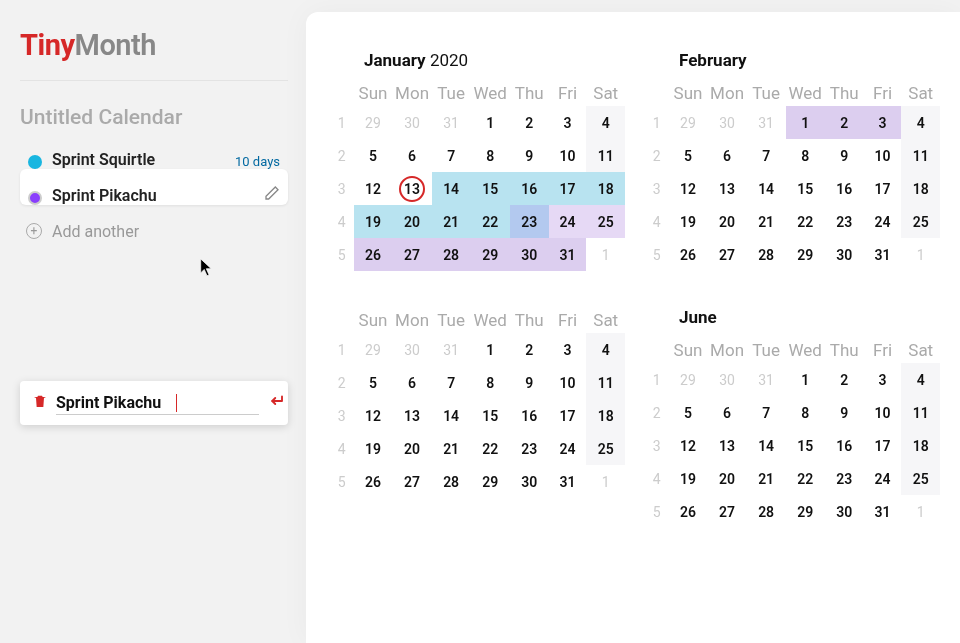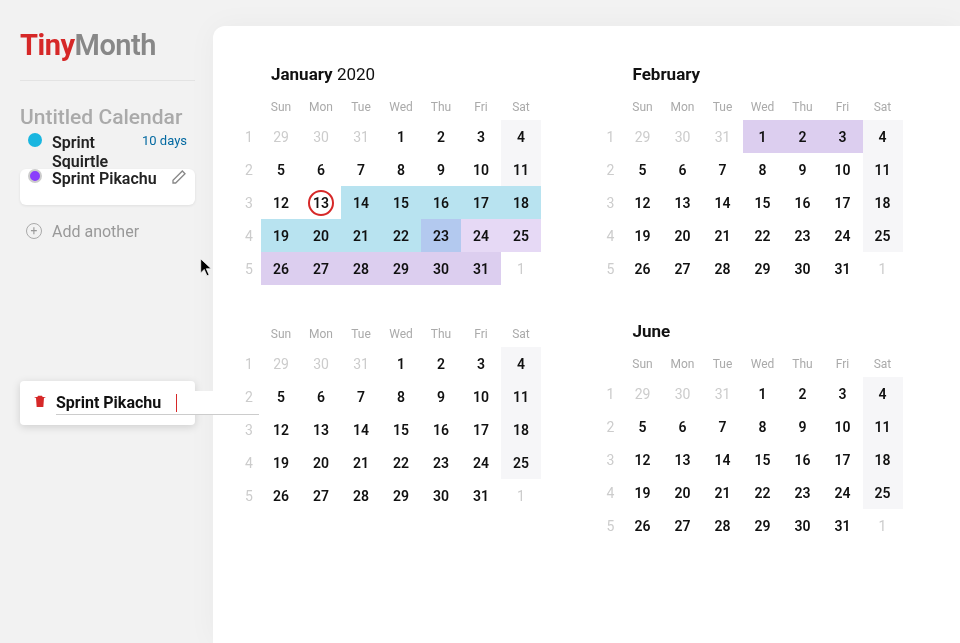--- a/index.html
+++ b/index.html
@@ -1,46 +1,46 @@
 <!DOCTYPE html>
 <html><head>
 <meta charset="utf-8">
 <style>
 *{box-sizing:border-box;margin:0;padding:0;font-family:-apple-system,BlinkMacSystemFont,"Segoe UI",Roboto,Helvetica,Arial,sans-serif}
 body{background:#f2f2f2;width:960px;height:643px;overflow:hidden;color:#111}
 .app{display:flex;height:100%}
-.sidebar{width:213px;padding:28px 18px 18px 20px;flex-shrink:0;display:flex;flex-direction:column}
+.sidebar{width:306px;padding:28px 18px 18px 20px;flex-shrink:0;display:flex;flex-direction:column}
 .logo{font-size:29px;font-weight:700;letter-spacing:-0.5px;padding-bottom:18px;border-bottom:1px solid #e3e3e3}
 .logo-tiny{color:#d62828}
 .logo-month{color:#888;font-weight:600}
 .cal-title{font-size:21px;color:#aaa;margin-top:24px;margin-bottom:4px;font-weight:500}
-.sprint-row{display:flex;align-items:flex-start;height:36px;padding:0 8px;border-radius:6px;position:relative}
+.sprint-row{display:flex;align-items:flex-end;height:36px;padding:0 8px;border-radius:6px;position:relative}
 .sprint-row.active{background:#fff;box-shadow:0 1px 3px rgba(0,0,0,0.08)}
 .dot{width:14px;height:14px;border-radius:50%;margin-right:10px;flex-shrink:0}
 .dot-cyan{background:#19b6e0}
 .dot-purple{background:#8a3ffc;border:2px solid #ccc;box-shadow:0 0 0 1px #8a3ffc inset}
 .sprint-label{font-size:16px;font-weight:600;color:#222;flex:1}
 .sprint-days{font-size:13px;color:#0369a1}
 .pencil{width:16px;height:16px;display:inline-block}
 .add-row{display:flex;align-items:center;height:36px;padding:0 6px;margin-top:8px;color:#999;font-size:16px}
 .plus-ic{width:16px;height:16px;border:1.5px solid #aaa;border-radius:50%;display:inline-flex;align-items:center;justify-content:center;margin-right:10px;font-size:12px;line-height:1}
 .edit-card{margin-top:auto;margin-bottom:200px;background:#fff;border-radius:4px;box-shadow:0 2px 8px rgba(0,0,0,0.15);padding:10px 12px;display:flex;align-items:center}
 .trash{width:16px;height:16px;margin-right:8px}
 .edit-input{flex:1;border:none;border-bottom:1px solid #ccc;font-size:16px;font-weight:700;padding:2px 0;outline:none;color:#111}
 .enter-ic{width:18px;height:18px;margin-left:8px}
 .caret{display:inline-block;width:1px;height:18px;background:#d62828;vertical-align:middle;margin-left:2px;animation:blink 1s infinite}
 @keyframes blink{50%{opacity:0}}
-.main{flex:1;background:#fff;border-radius:12px 0 0 0;margin-top:26px;padding:38px 20px 36px 30px;box-shadow:0 0 30px rgba(0,0,0,0.04)}
+.main{flex:1;background:#fff;border-radius:12px 0 0 0;margin-top:12px;padding:38px 20px 36px 30px;box-shadow:0 0 30px rgba(0,0,0,0.04)}
 .months-grid{display:grid;grid-template-columns:1fr 1fr;gap:36px 26px}
 .month-block{}
 .month-title{font-size:17px;font-weight:400;margin-bottom:10px;margin-left:28px}
 .month-title b{font-weight:700}
 .cal{border-collapse:collapse}
 .cal td,.cal th{width:40px;height:33px;text-align:center;font-size:14px;position:relative}
-.cal th{font-weight:400;color:#aaa;font-size:12px;height:26px}
+.cal th{font-weight:400;color:#aaa;font-size:17px;height:26px}
 .wk{color:#ccc;font-size:11px;width:18px!important;text-align:right;padding-right:6px}
 .dim{color:#ccc}
 .sat{background:#f6f6f8}
 .hl-cy{background:#b8e3f0}
 .hl-pu{background:#dcceef}
 .hl-pu-lt{background:#e6d9f5}
 .sel{background:#b3c9ef}
 .today span{display:inline-flex;width:26px;height:26px;border:2px solid #d62828;border-radius:50%;align-items:center;justify-content:center}
 .bold{font-weight:600}
 .cursor{position:absolute;left:200px;top:258px;width:14px;height:20px;pointer-events:none}

